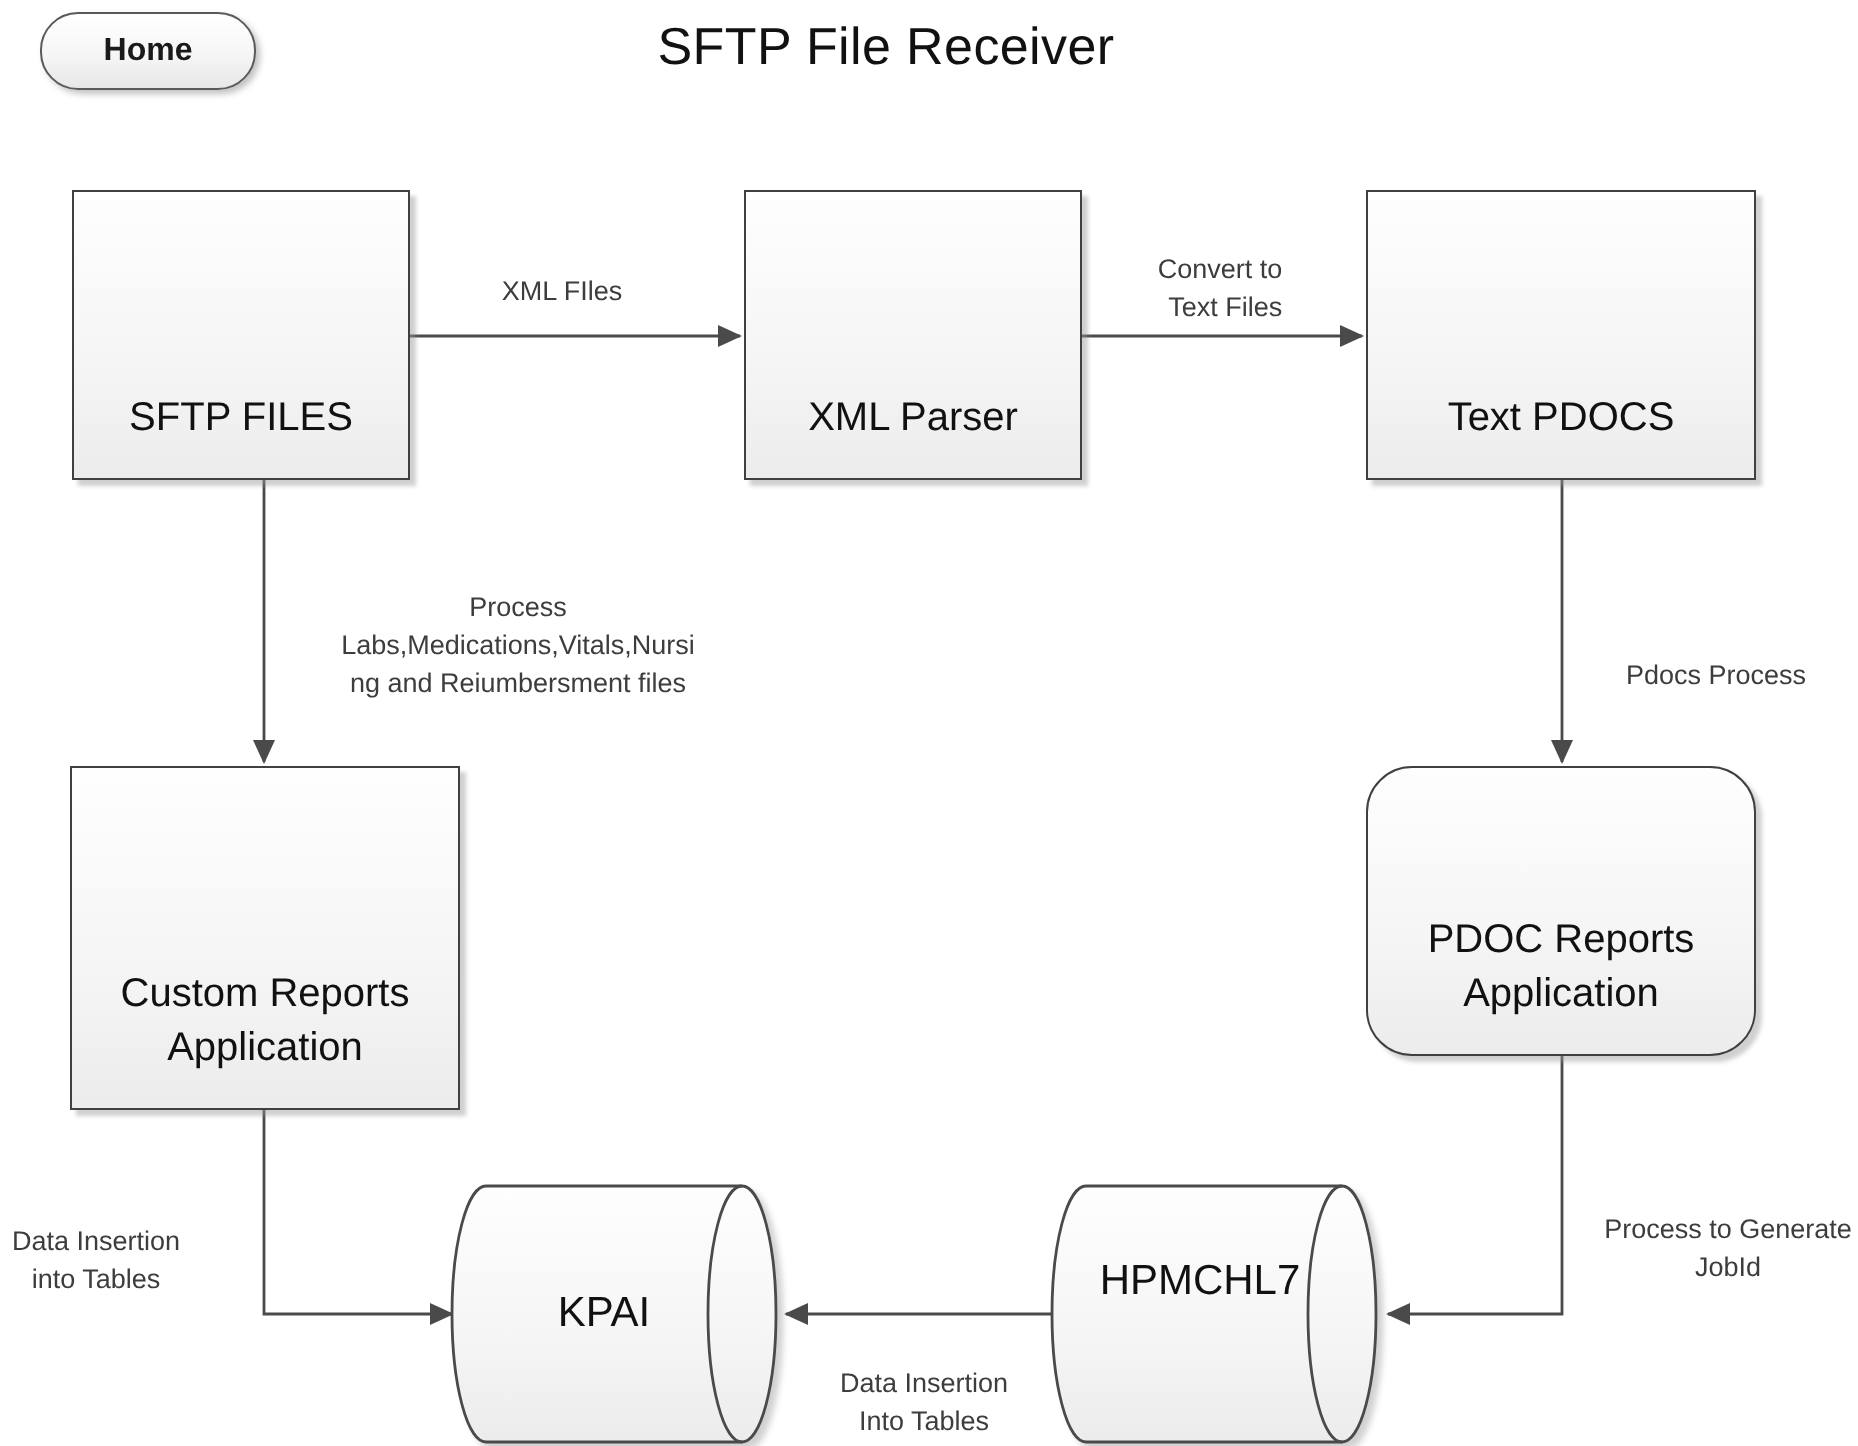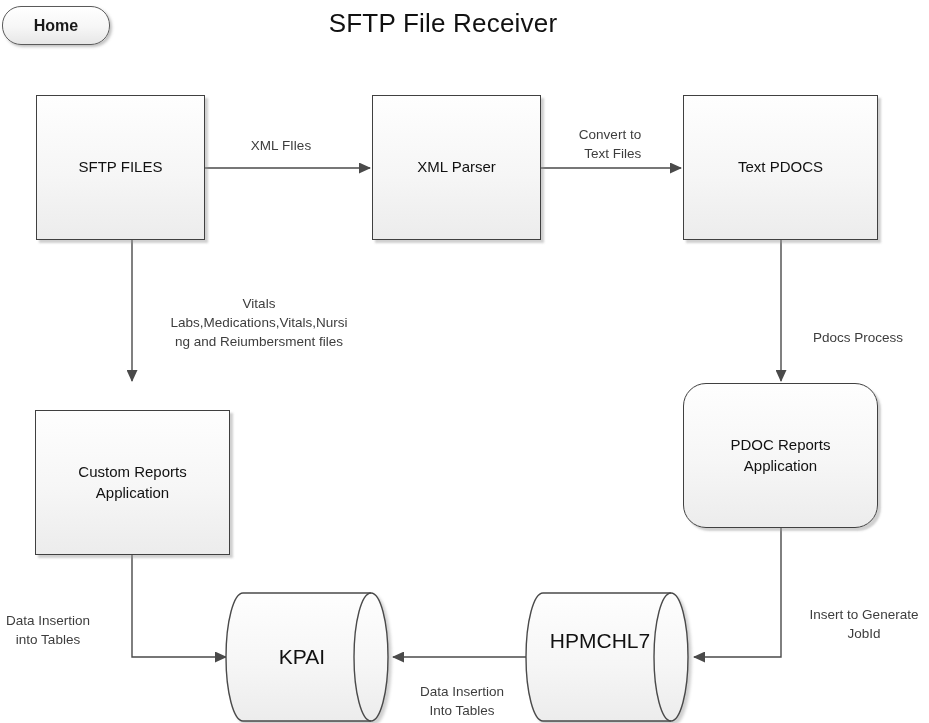--- a/index.html
+++ b/index.html
@@ -5,40 +5,40 @@
   html,body{margin:0;padding:0;background:#ffffff;}
   #canvas{
     position:relative;width:929px;height:723px;overflow:hidden;
     font-family:"Liberation Sans",sans-serif;background:#ffffff;
   }
   .title{
     position:absolute;top:8px;left:443px;transform:translateX(-50%);
     font-size:26px;color:#111;white-space:nowrap;letter-spacing:0.2px;
   }
   .home-btn{
-    position:absolute;left:2px;top:6px;width:106px;height:37px;
+    position:absolute;left:20px;top:6px;width:106px;height:37px;
     border:1.3px solid #5a5a5a;border-radius:19px;
     background:linear-gradient(to bottom,#ffffff 0%,#f6f6f6 55%,#e7e7e7 100%);
     box-shadow:2px 2px 3px rgba(120,120,120,0.45);
     display:flex;align-items:center;justify-content:center;
     font-size:16px;font-weight:600;color:#1a1a1a;cursor:pointer;
   }
   .node{
     position:absolute;
     border:1.5px solid #404040;
     background:linear-gradient(to bottom,#fefefe 0%,#f6f6f6 55%,#ececec 100%);
     box-shadow:3px 3px 2px rgba(150,150,150,0.45);
-    display:flex;align-items:center;justify-content:center;
-    text-align:center;font-size:15px;color:#111;line-height:1.35;
+    display:flex;align-items:flex-end;justify-content:center;
+    text-align:center;font-size:20px;color:#111;line-height:1.35;
     padding:16px 16px;box-sizing:border-box;
   }
   #node-sftp   {left:36px; top:95px; width:169px;height:145px;}
   #node-parser {left:372px;top:95px; width:169px;height:145px;}
   #node-pdocs  {left:683px;top:95px; width:195px;height:145px;}
-  #node-custom {left:35px; top:383px;width:195px;height:145px;margin-top:27px;}
+  #node-custom {left:35px; top:383px;width:195px;height:172px;}
   #node-pdocrep{left:683px;top:383px;width:195px;height:145px;border-radius:23px;}
   .cyl-label{
     position:absolute;display:flex;align-items:center;justify-content:center;
     font-size:21px;color:#111;text-align:left;
   }
   #label-kpai   {left:224px;top:593px;width:156px;height:128px;}
   #label-hpmchl7{left:524px;top:593px;width:152px;height:95px;}
   .edge-label{
     position:absolute;transform:translateX(-50%);
     font-size:13.5px;line-height:19px;color:#3d3d3d;
@@ -122,33 +122,33 @@
   </div>
 
   <div class="edge-label" id="el-0">
     <span>XML FIles</span>
   </div>
   <div class="edge-label" id="el-1">
     <span>Convert to</span>
     <span>Text Files</span>
   </div>
   <div class="edge-label" id="el-2">
-    <span>Vitals</span>
+    <span>Process</span>
     <span>Labs,Medications,Vitals,Nursi</span>
     <span>ng and Reiumbersment files</span>
   </div>
   <div class="edge-label" id="el-3">
     <span>Pdocs Process</span>
   </div>
   <div class="edge-label" id="el-4">
     <span>Data Insertion</span>
     <span>into Tables</span>
   </div>
   <div class="edge-label" id="el-5">
     <span>Data Insertion</span>
     <span>Into Tables</span>
   </div>
   <div class="edge-label" id="el-6">
-    <span>Insert to Generate</span>
+    <span>Process to Generate</span>
     <span>JobId</span>
   </div>
 
 </div>
 
 </body></html>

